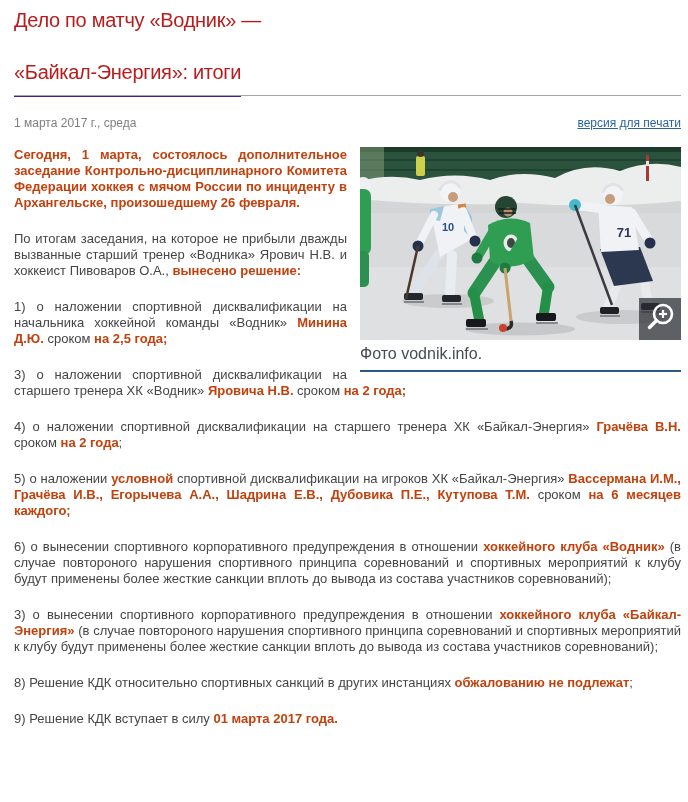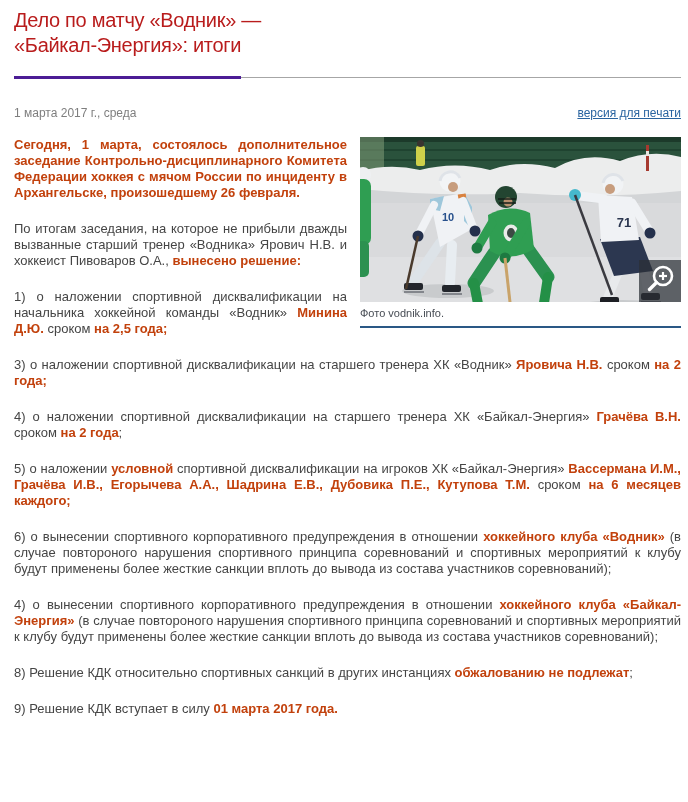--- a/index.html
+++ b/index.html
@@ -3,32 +3,32 @@
 <meta charset="utf-8">
 <style>
   html,body{margin:0;padding:0;background:#fff;}
   body{font-family:"Liberation Sans", sans-serif; width:688px;}
   .page{width:688px; min-height:802px; box-sizing:border-box; padding:8px 7px 12px 14px; background:#fff;}
 
   
   .title-wrap{border-bottom:1px solid #a6a6a6;}
   h1{margin:0; font-size:20px; line-height:25px; font-weight:normal; color:#b91c1c; letter-spacing:-0.3px;}
   h1 .t1{display:block;}
-  h1 .t2{display:inline-block; border-bottom:3px solid #4c1d95; margin-bottom:-2px; padding-bottom:18px;}
-  .meta-row{display:flex; justify-content:space-between; align-items:baseline; margin-top:28px; font-size:12px;gap:12px;}
+  h1 .t2{display:inline-block; border-bottom:1px solid #4c1d95; margin-bottom:-2px; padding-bottom:11px;margin-top:27px;}
+  .meta-row{display:flex; justify-content:space-between; align-items:baseline; margin-top:20px; font-size:12px;gap:12px;}
   .date{color:#7e7e7e;}
   a{color:#2a64a0; cursor:pointer;}
 
   
   .article{margin-top:17px;}
   figure.photo{float:right; width:321px; margin:0 0 4px 13px; padding:0;}
-  .photo-img{position:relative; width:321px; height:165px; overflow:hidden;}
+  .photo-img{position:relative; width:321px; height:193px; overflow:hidden;}
   .photo-img svg{display:block;}
   .zoom-btn{position:absolute; right:0; bottom:0; width:42px; height:42px; background:rgba(43,47,54,0.72);}
-  figcaption{font-size:11px; color:#474c54; margin-top:5px;}
+  figcaption{font-size:16px; color:#474c54; margin-top:5px;}
   .photo-rule{height:2px; background:#2a5885; margin-top:7px;}
 
   .para{font-size:13px; line-height:16px; color:#454545; text-align:justify; margin:0 0 20px 0;}
   .para b{color:#c2410c;}
 </style>
 </head>
 <body>
 
 <div class="page">
 
@@ -154,19 +154,19 @@
     </figure>
 
     <div>
         <p class="para"><b>Сегодня, 1 марта, состоялось дополнительное заседание Контрольно-дисциплинарного Комитета Федерации хоккея с мячом России по инциденту в Архангельске, произошедшему 26 февраля.</b></p>
         <p class="para"><span>По итогам заседания, на которое не прибыли дважды вызванные старший тренер «Водника» Ярович Н.В. и хоккеист Пивоваров О.А., </span><b>вынесено решение:</b></p>
         <p class="para"><span>1) о наложении спортивной дисквалификации на начальника хоккейной команды «Водник» </span><b>Минина Д.Ю.</b><span> сроком </span><b>на 2,5 года;</b></p>
         <p class="para"><span>3) о наложении спортивной дисквалификации на старшего тренера ХК «Водник» </span><b>Яровича Н.В.</b><span> сроком </span><b>на 2 года;</b></p>
         <p class="para"><span>4) о наложении спортивной дисквалификации на старшего тренера ХК «Байкал-Энергия» </span><b>Грачёва В.Н.</b><span> сроком </span><b>на 2 года</b><span>;</span></p>
         <p class="para"><span>5) о наложении </span><b>условной</b><span> спортивной дисквалификации на игроков ХК «Байкал-Энергия» </span><b>Вассермана И.М., Грачёва И.В., Егорычева А.А., Шадрина Е.В., Дубовика П.Е., Кутупова Т.М.</b><span> сроком </span><b>на 6 месяцев каждого;</b></p>
         <p class="para"><span>6) о вынесении спортивного корпоративного предупреждения в отношении </span><b>хоккейного клуба «Водник»</b><span> (в случае повтороного нарушения спортивного принципа соревнований и спортивных мероприятий к клубу будут применены более жесткие санкции вплоть до вывода из состава участников соревнований);</span></p>
-        <p class="para"><span>4) о вынесении спортивного корпоративного предупреждения в отношении </span><b>хоккейного клуба «Байкал-Энергия»</b><span> (в случае повтороного нарушения спортивного принципа соревнований и спортивных мероприятий к клубу будут применены более жесткие санкции вплоть до вывода из состава участников соревнований);</span></p>
+        <p class="para"><span>3) о вынесении спортивного корпоративного предупреждения в отношении </span><b>хоккейного клуба «Байкал-Энергия»</b><span> (в случае повтороного нарушения спортивного принципа соревнований и спортивных мероприятий к клубу будут применены более жесткие санкции вплоть до вывода из состава участников соревнований);</span></p>
         <p class="para"><span>8) Решение КДК относительно спортивных санкций в других инстанциях </span><b>обжалованию не подлежат</b><span>;</span></p>
         <p class="para"><span>9) Решение КДК вступает в силу </span><b>01 марта 2017 года.</b></p>
       </div>
 
   </div>
 </div>
 
 </body></html>

